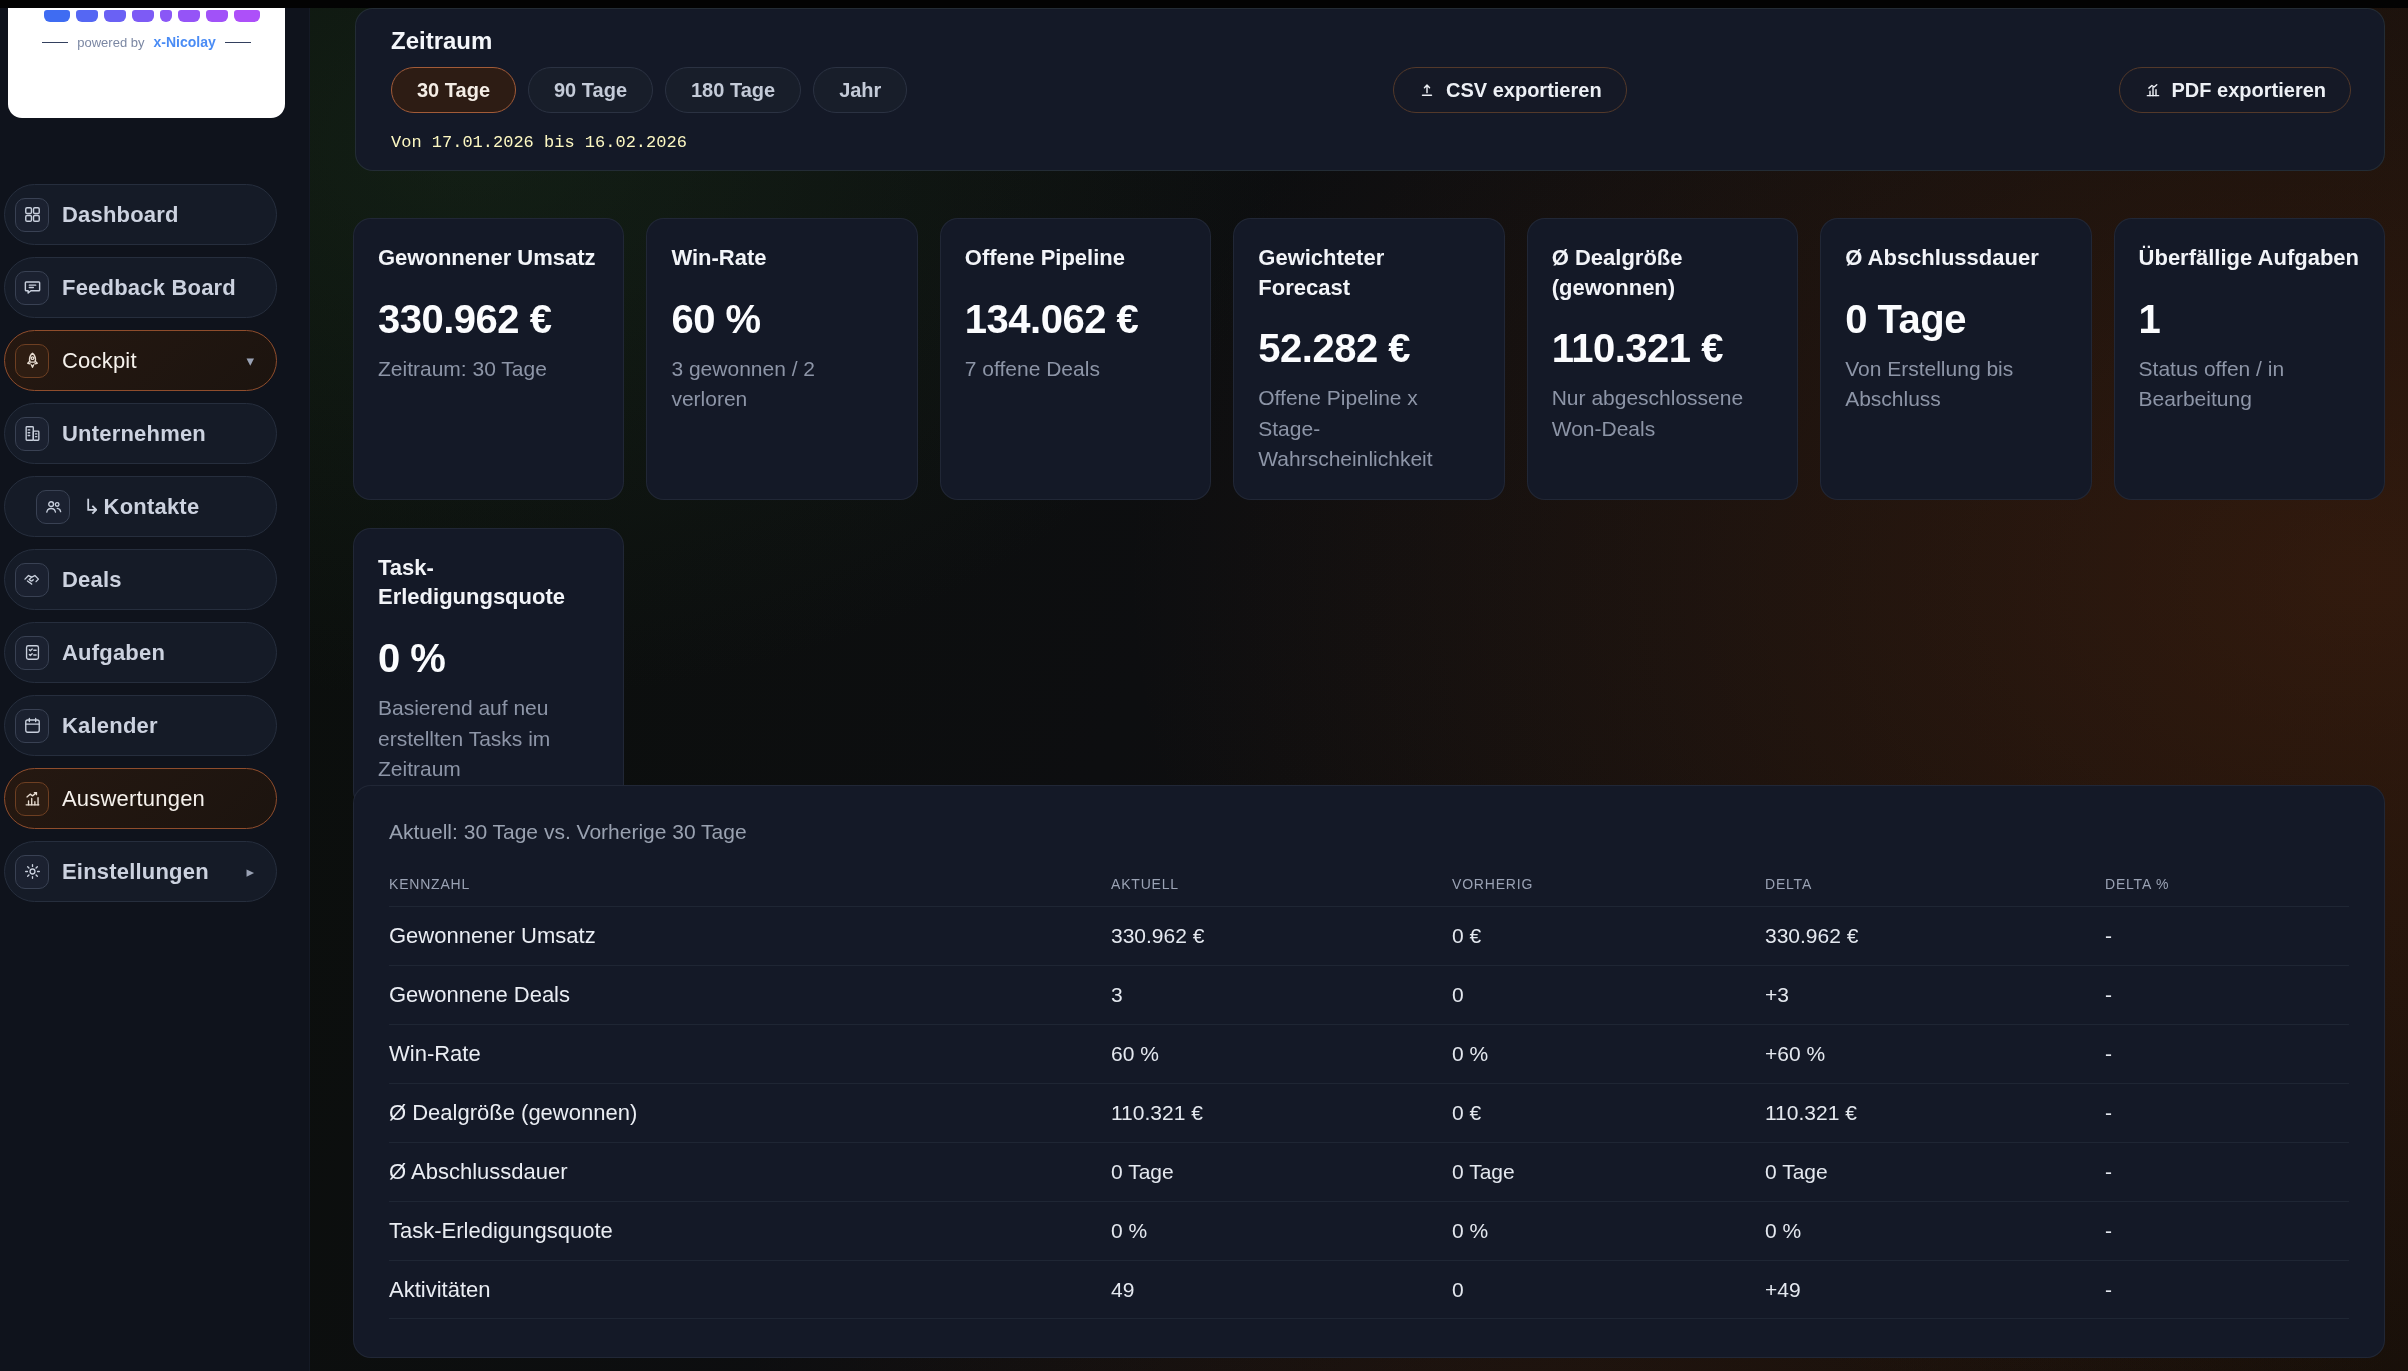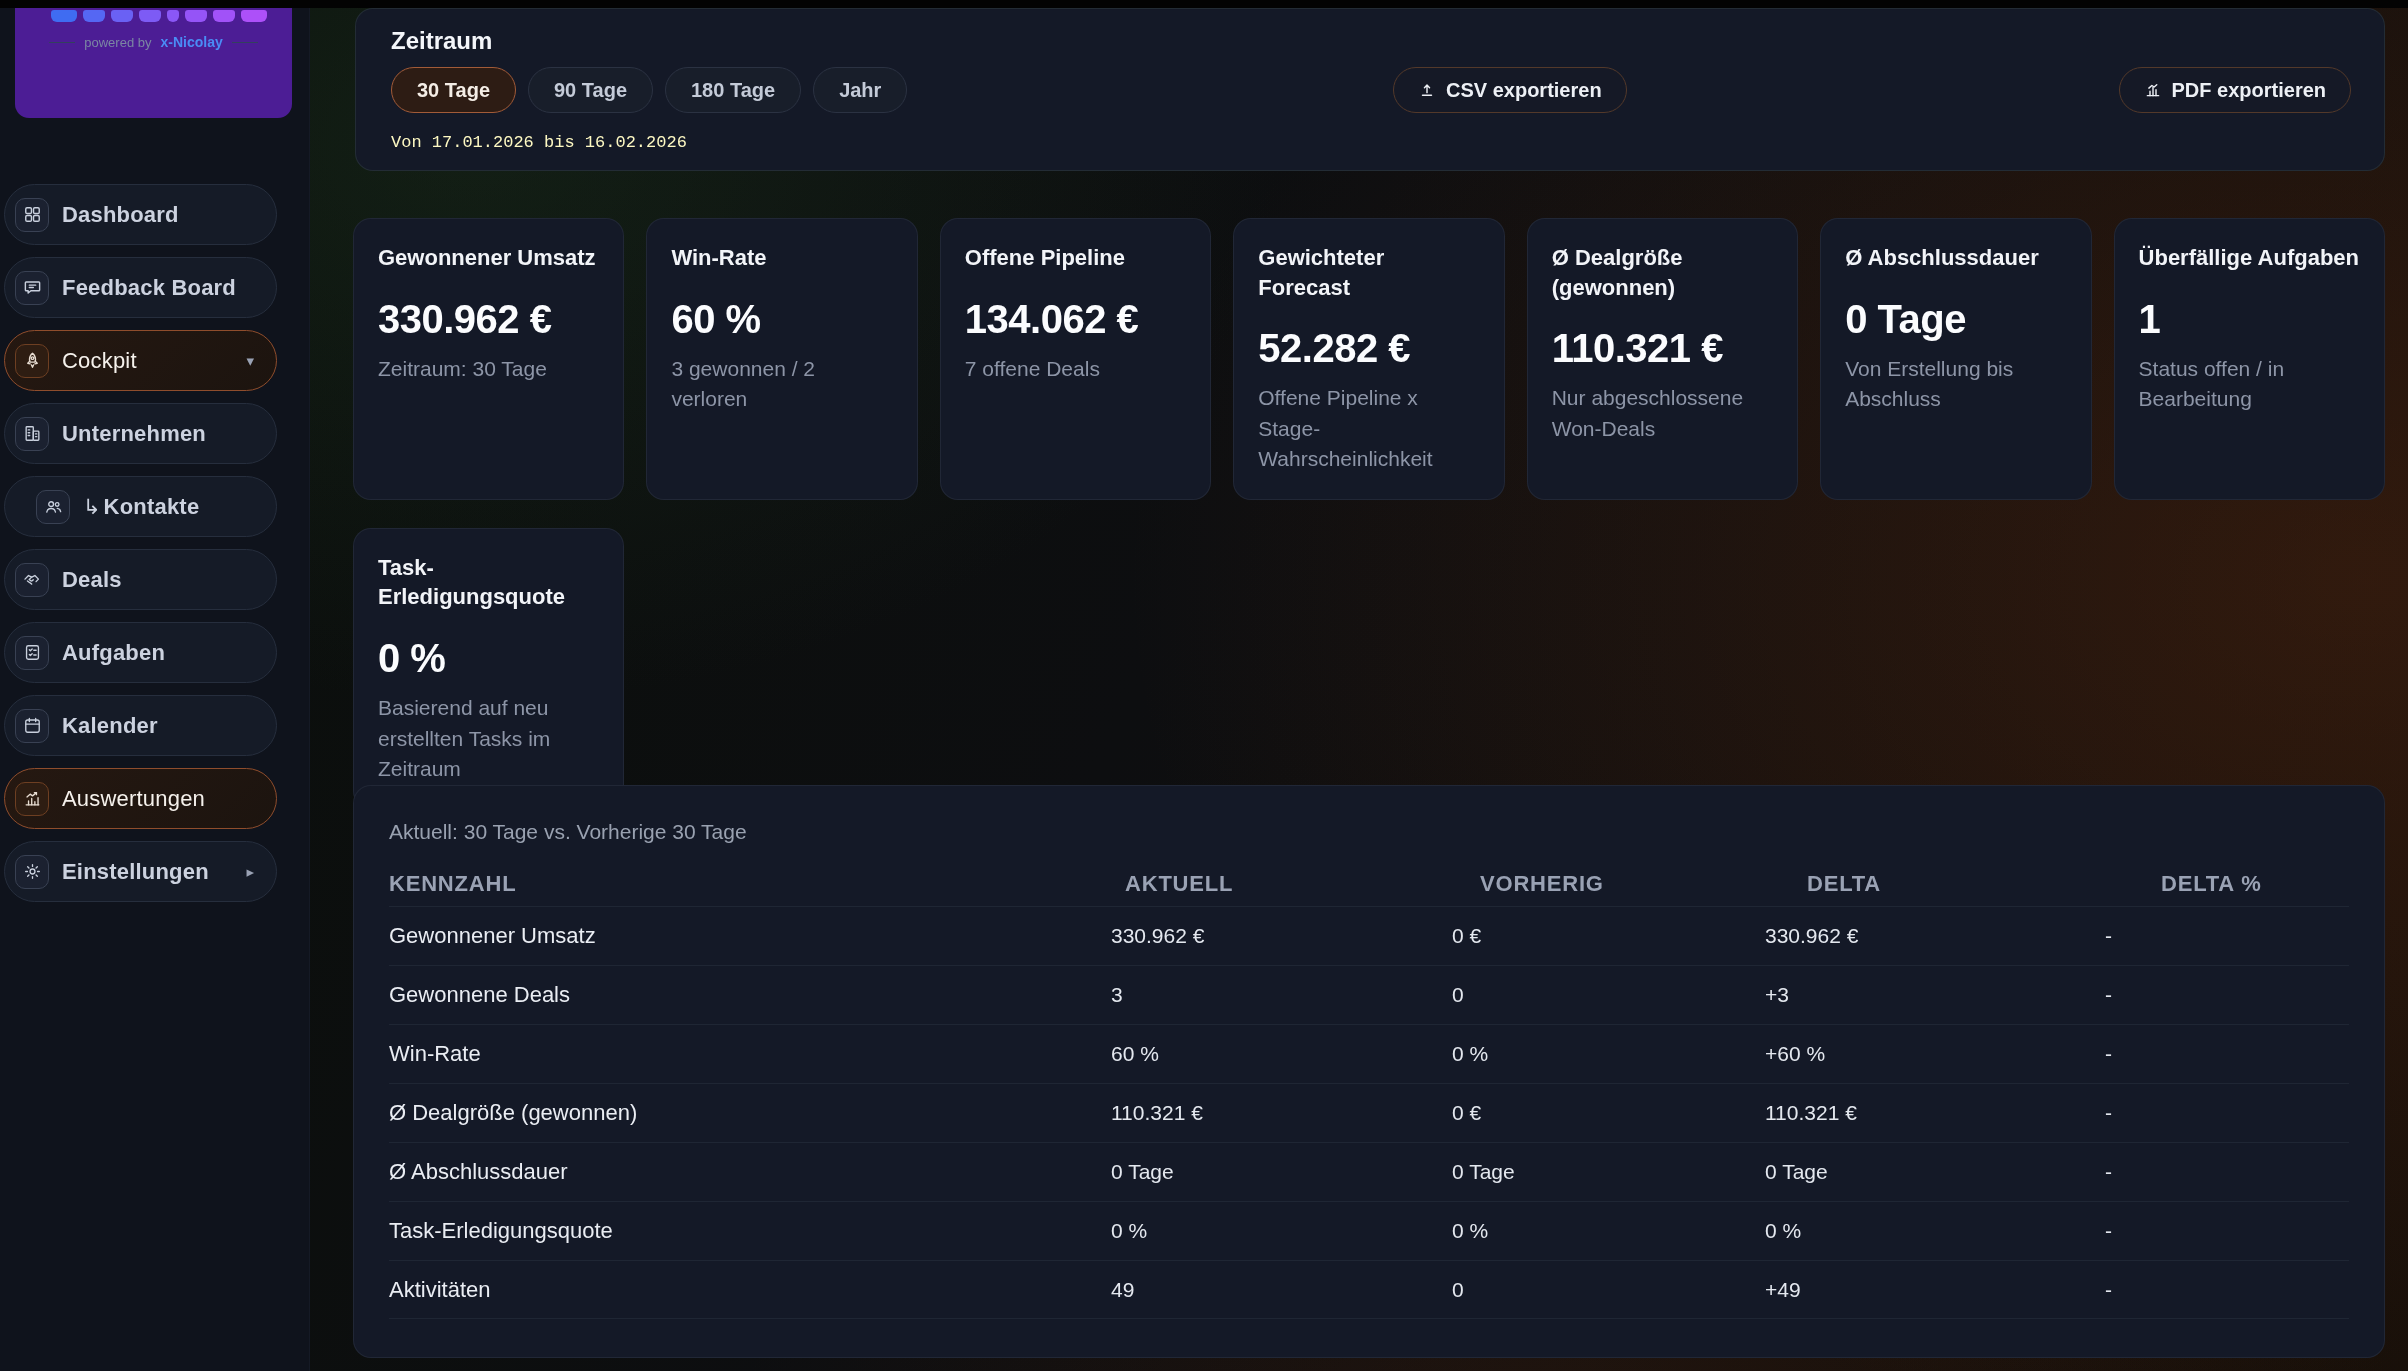--- a/index.html
+++ b/index.html
@@ -3,21 +3,21 @@
 <meta charset="utf-8">
 <style>
   * { margin:0; padding:0; box-sizing:border-box; }
   html,body { background:#060709; }
   body { font-family:"Liberation Sans","DejaVu Sans",sans-serif; color:#f2f4f8; }
   .screen { position:relative; width:2408px; height:1371px; overflow:hidden; background:#060709; }
   .topstrip { position:absolute; left:0; top:0; width:100%; height:8px; background:#030303; }
 
   
   .sidebar { position:absolute; left:0; top:8px; bottom:0; width:310px; background:#0f131c; border-right:1px solid #151a25; }
-  .logo-panel { position:absolute; left:15px; top:0; width:277px; height:110px; background:#4c1d95; border-radius:0 0 14px 14px; overflow:hidden; }
+  .logo-panel { position:absolute; left:8px; top:0; width:277px; height:110px; background:#ffffff; border-radius:0 0 14px 14px; overflow:hidden; }
   .logo-blocks { position:absolute; left:36px; top:2px; height:13px; display:flex; gap:6px; align-items:flex-start; }
   .logo-blocks i { display:block; height:12px; border-radius:3px 3px 6px 6px; }
   .powered { position:absolute; left:0; right:0; top:26px; display:flex; align-items:center; justify-content:center; gap:9px; }
   .powered .dash { width:26px; height:1px; background:#33405e; }
   .powered .p-label { font-size:13px; color:#7b87a3; }
   .powered .p-brand { font-size:14px; font-weight:700; color:#4a8cf5; }
 
   .nav { position:absolute; left:4px; top:176px; width:273px; display:flex; flex-direction:column; gap:12px; }
   .nav-item { position:relative; display:flex; align-items:center; height:61px; border-radius:31px; background:#151b27; border:1px solid #262e3d; padding-left:10px; cursor:pointer; }
   .nav-item .ibox { width:34px; height:34px; border-radius:10px; background:#1b2130; border:1px solid #394153; display:flex; align-items:center; justify-content:center; color:#c9d0dd; flex:0 0 auto; }
@@ -60,21 +60,21 @@
   .kpi .k-value { margin-top:24px; font-size:40px; font-weight:800; letter-spacing:-.5px; color:#fbfcfe; white-space:nowrap; }
   .kpi .k-sub { margin-top:12px; font-size:21px; line-height:1.45; color:#8d95a7; }
   .kpi.task { grid-column:1; }
 
   
   .cmp { position:absolute; left:43px; top:777px; width:2032px; height:573px; padding:18px 35px 0; overflow:hidden; }
   .cmp-title { font-size:24px; font-weight:700; color:#f4f6fa; }
   .cmp-sub { margin-top:16px; font-size:21px; color:#99a1b0; }
   .tbl { margin-top:18px; }
   .tr { display:grid; grid-template-columns:722px 341px 313px 340px 1fr; align-items:center; }
-  .tr.thead { height:44px; font-size:22px; font-weight:700; letter-spacing:.8px; color:#9aa2b4;gap:14px; }
+  .tr.thead { height:44px; font-size:14px; font-weight:400; letter-spacing:.8px; color:#9aa2b4; }
   .tr.row { height:59px; border-top:1px solid #1f2634; font-size:21px; color:#e4e8ef; }
   .tr.row:last-child { border-bottom:1px solid #1f2634; }
   .tr.row .td.c0 { font-size:22px; color:#eaedf3; }
 </style>
 </head>
 <body>
 
 <div class="screen">
   <div class="topstrip"></div>
 

